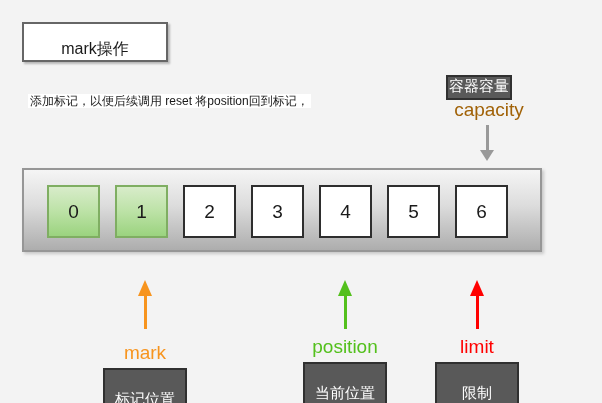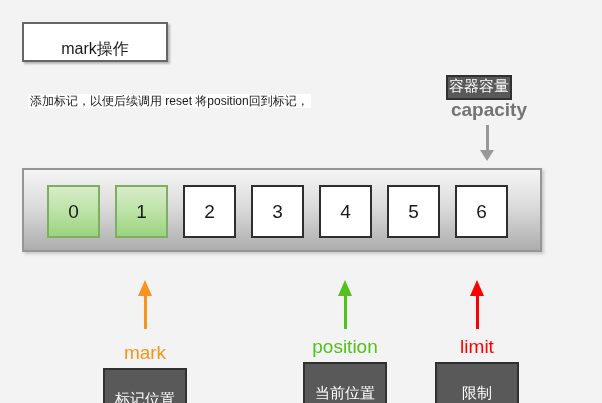--- a/index.html
+++ b/index.html
@@ -82,21 +82,21 @@
 
   <div class="description">
     <div class="desc-line">
       <span class="hl">添加标记，以便后续调用 reset 将position回到标记，</span>
     </div>
   </div>
 
   <div class="capacity-box">
     <span>容器容量</span>
   </div>
-  <div class="capacity-en" style="color: #737373; font-weight: bold;">capacity</div>
+  <div class="capacity-en" style="color: #a16207;">capacity</div>
   <div class="arrow-down">
     <div class="shaft" style="background-color: rgb(153, 153, 153);"></div>
     <div class="head" style="border-top-color: rgb(153, 153, 153);"></div>
   </div>
 
   <div class="buffer">
     <div class="cell marked c0">0</div>
     <div class="cell marked c1">1</div>
     <div class="cell c2">2</div>
     <div class="cell c3">3</div>

